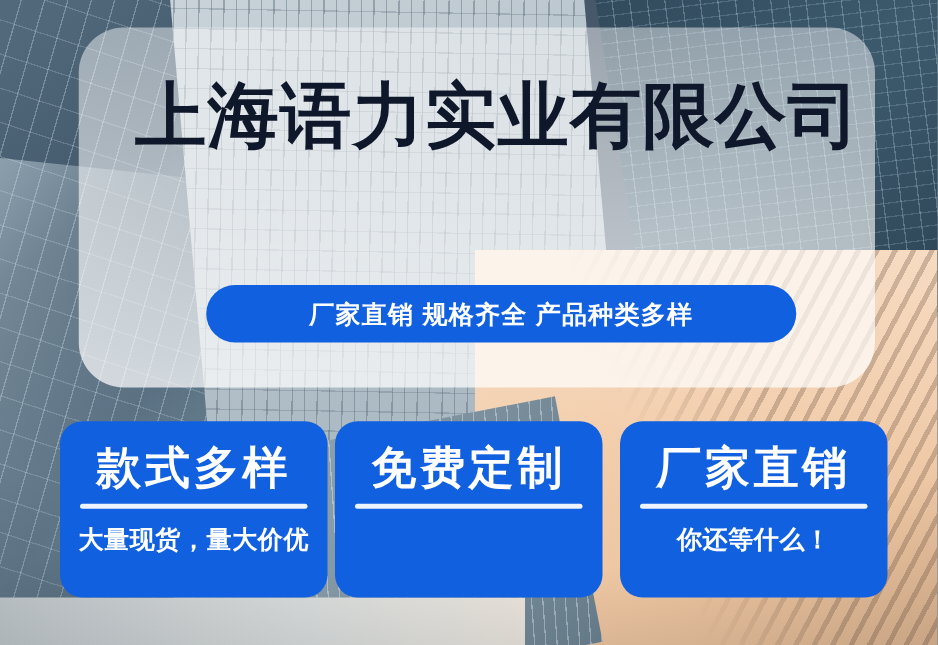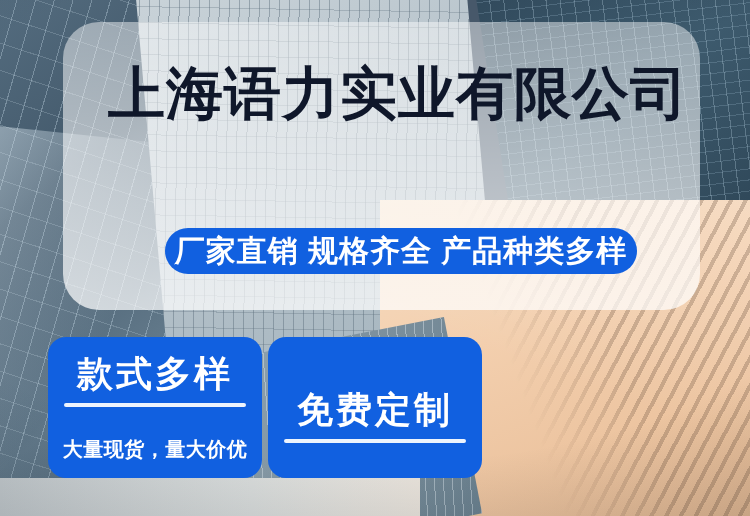--- a/index.html
+++ b/index.html
@@ -108,42 +108,42 @@
     letter-spacing:1px;white-space:nowrap;
   }
 
   
   .pill{
     position:absolute;left:165px;top:228px;width:472px;height:46px;
     background:#1160e0;border-radius:23px;
     display:flex;align-items:center;justify-content:center;
   }
   .pill-text{
-    color:#ffffff;font-size:30px;font-weight:700;letter-spacing:1px;white-space:nowrap;
+    color:#ffffff;font-size:20px;font-weight:700;letter-spacing:1px;white-space:nowrap;
   }
 
   
   .cards{position:absolute;left:0;top:0;width:750px;height:516px;pointer-events:none;}
   .card{
     position:absolute;top:337px;width:214px;height:141px;
     background:#1160e0;border-radius:18px;pointer-events:auto;
     display:flex;flex-direction:column;align-items:center;
   }
   .card.c1{left:48px;}
-  .card.c2{left:268px;justify-content:center;}
+  .card.c2{left:268px;}
   .card.c3{left:496px;}
   .card-title{
     margin-top:17px;color:#ffffff;font-size:36px;line-height:40px;
     font-weight:700;letter-spacing:3px;white-space:nowrap;
   }
   .card-rule{
     margin-top:9px;width:182px;height:4px;background:#eef4fd;border-radius:2px;
   }
   .card-sub{
-    margin-top:30px;color:#ffffff;font-size:20px;line-height:24px;
+    margin-top:13px;color:#ffffff;font-size:20px;line-height:24px;
     font-weight:700;letter-spacing:.5px;white-space:nowrap;
   }
 </style>
 </head>
 <body>
 
 <div class="stage">
 
   <div class="bg">
     <div class="bg-facade-l"></div>
@@ -175,15 +175,20 @@
       <div class="card-title">款式多样</div>
       <div class="card-rule"></div>
       <div class="card-sub">大量现货，量大价优</div>
     </div>
 
     <div class="card c2">
       <div class="card-title">免费定制</div>
       <div class="card-rule"></div>
     </div>
 
+    <div class="card c3">
+      <div class="card-title">厂家直销</div>
+      <div class="card-rule"></div>
+      <div class="card-sub">你还等什么！</div>
+    </div>
 
   </div>
 </div>
 
 </body></html>

